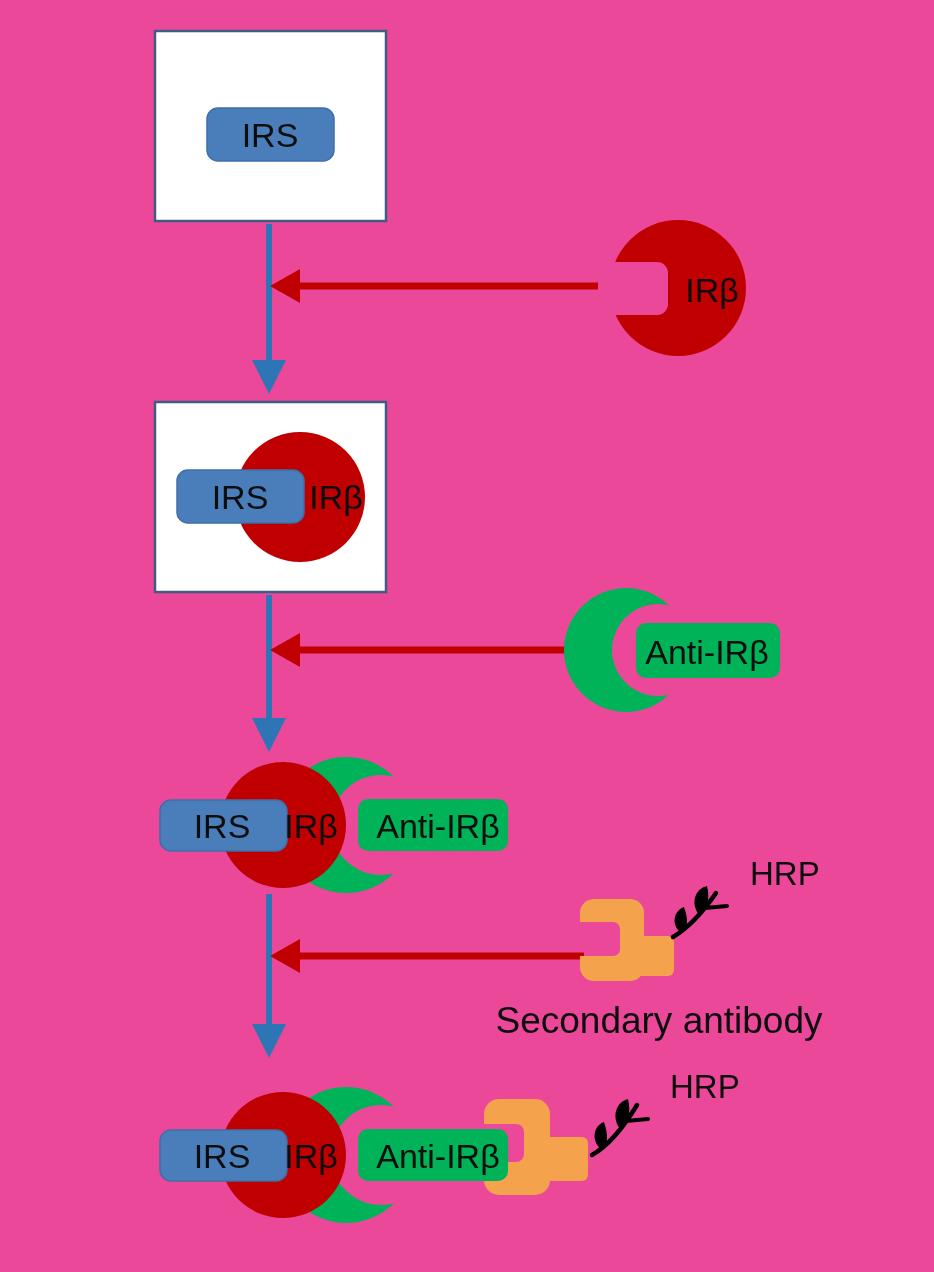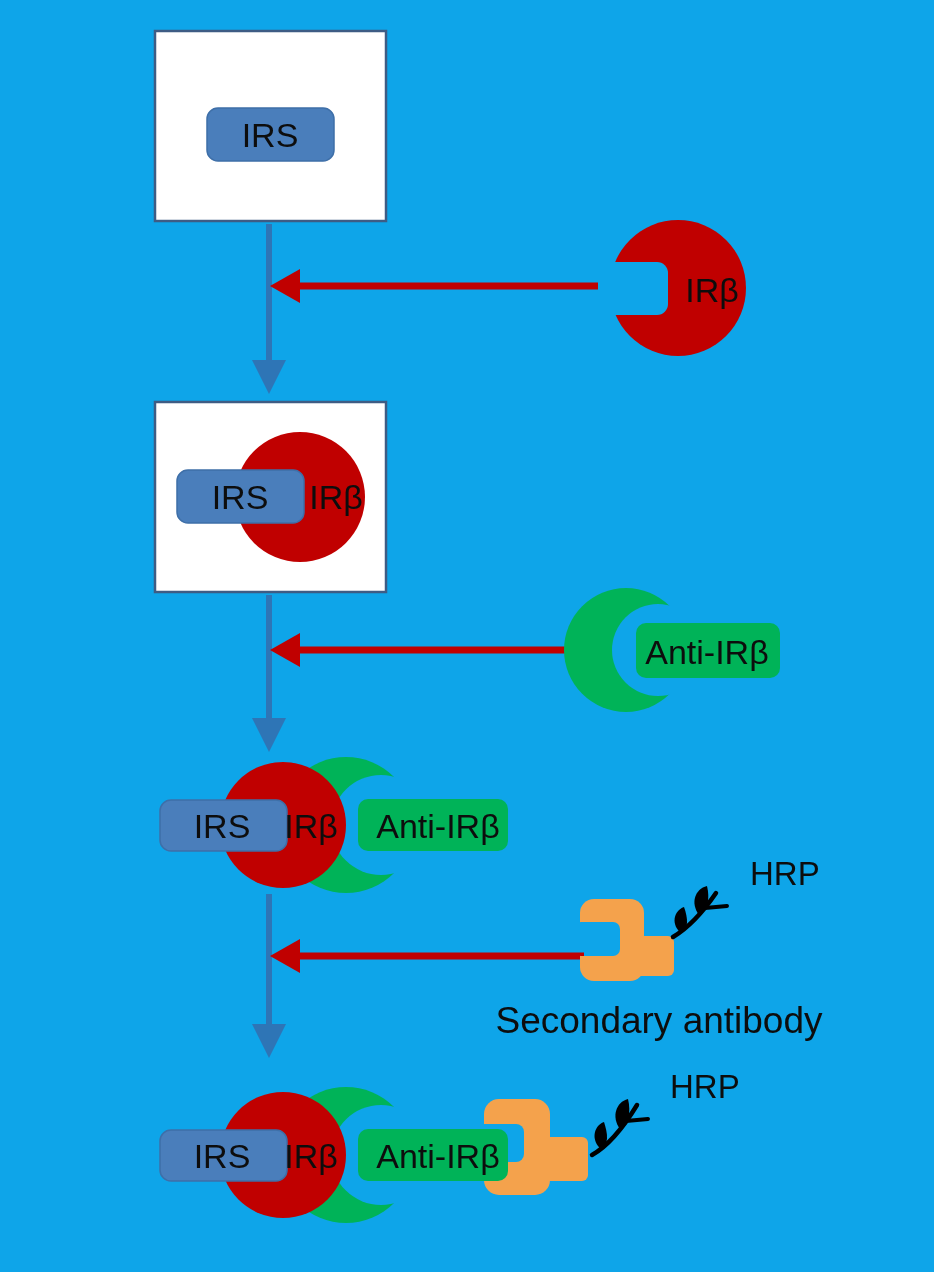--- a/index.html
+++ b/index.html
@@ -7,21 +7,21 @@
     padding: 0;
     background: #ffffff;
   }
   body {
     font-family: "Liberation Sans", sans-serif;
   }
   #canvas {
     position: relative;
     width: 934px;
     height: 1272px;
-    background: #0ea5e9;
+    background: #ec4899;
     overflow: hidden;
   }
   #diagram-svg {
     position: absolute;
     left: 0;
     top: 0;
   }
   .label-text {
     font-family: "Liberation Sans", sans-serif;
     fill: #0d0d0d;

